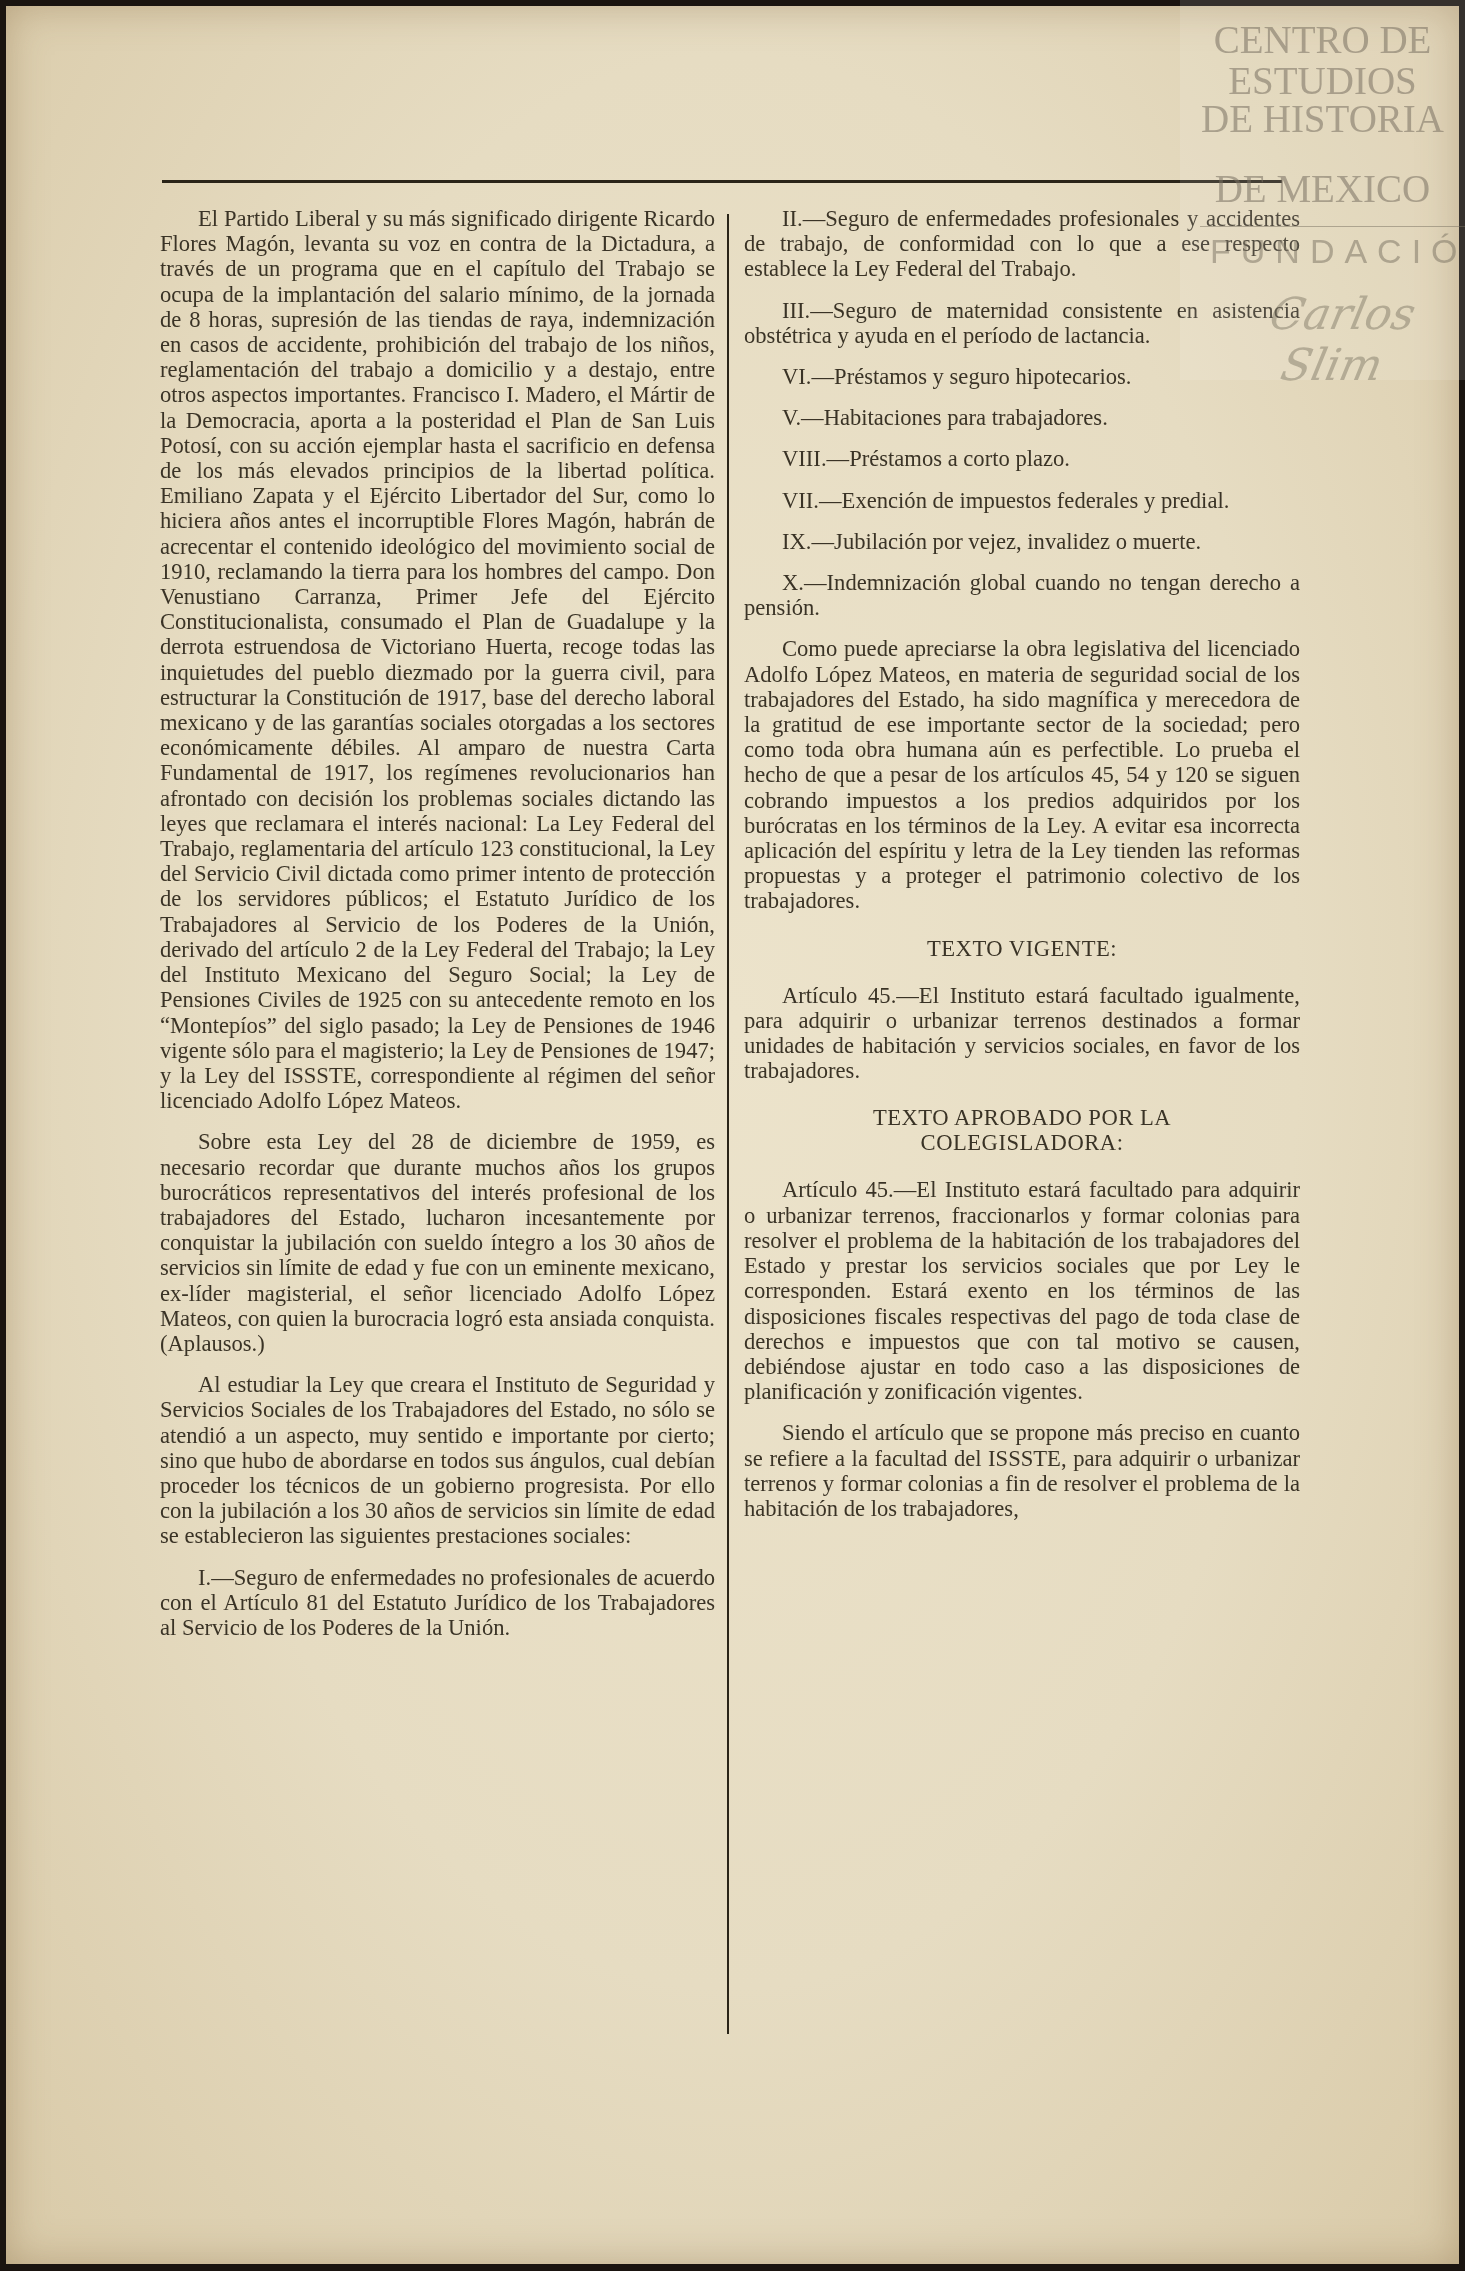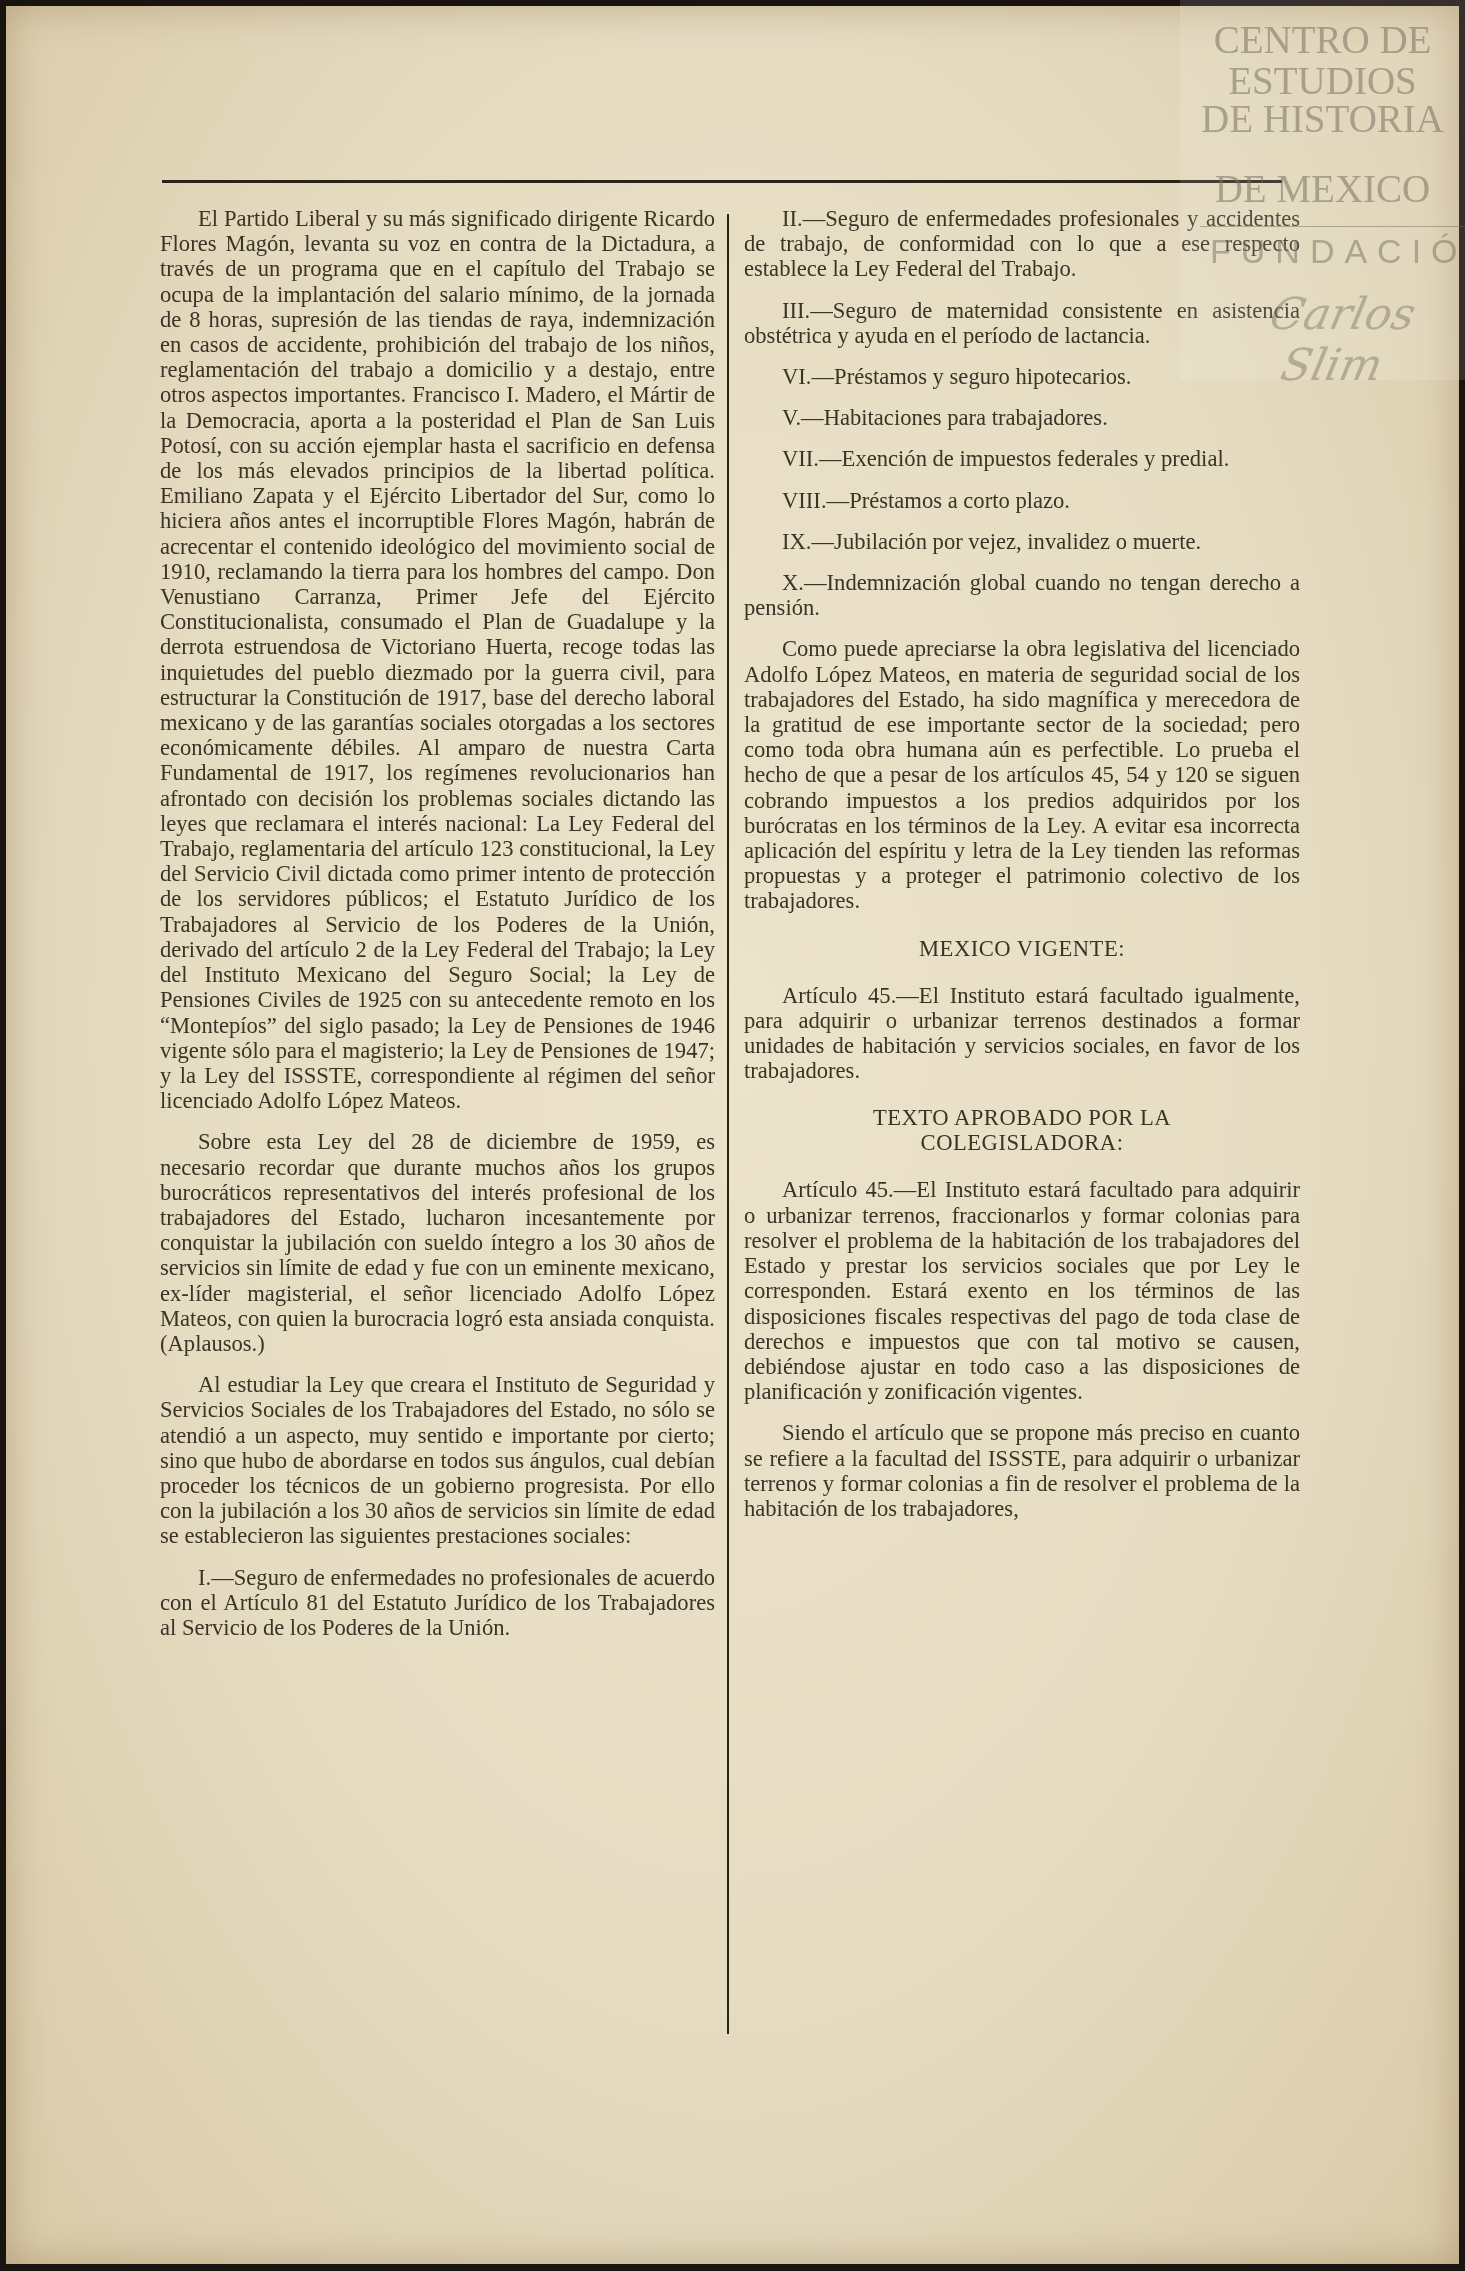--- a/index.html
+++ b/index.html
@@ -82,26 +82,26 @@
     <p>I.—Seguro de enfermedades no profesionales de acuerdo con el Artículo 81 del Estatuto Jurídico de los Trabajadores al Servicio de los Poderes de la Unión.</p>
   </div>
 
   <div class="col-rule"></div>
 
   <div class="column col-right">
     <p>II.—Seguro de enfermedades profesionales y accidentes de trabajo, de conformidad con lo que a ese respecto establece la Ley Federal del Trabajo.</p>
     <p>III.—Seguro de maternidad consistente en asistencia obstétrica y ayuda en el período de lactancia.</p>
     <p>VI.—Préstamos y seguro hipotecarios.</p>
     <p>V.—Habitaciones para trabajadores.</p>
+    <p>VIII.—Préstamos a corto plazo.</p>
     <p>VII.—Exención de impuestos federales y predial.</p>
-    <p>VIII.—Préstamos a corto plazo.</p>
     <p>IX.—Jubilación por vejez, invalidez o muerte.</p>
     <p>X.—Indemnización global cuando no tengan derecho a pensión.</p>
     <p>Como puede apreciarse la obra legislativa del licenciado Adolfo López Mateos, en materia de seguridad social de los trabajadores del Estado, ha sido magnífica y merecedora de la gratitud de ese importante sector de la sociedad; pero como toda obra humana aún es perfectible. Lo prueba el hecho de que a pesar de los artículos 45, 54 y 120 se siguen cobrando impuestos a los predios adquiridos por los burócratas en los términos de la Ley. A evitar esa incorrecta aplicación del espíritu y letra de la Ley tienden las reformas propuestas y a proteger el patrimonio colectivo de los trabajadores.</p>
-    <h3>MEXICO VIGENTE:</h3>
+    <h3>TEXTO VIGENTE:</h3>
     <p>Artículo 45.—El Instituto estará facultado igualmente, para adquirir o urbanizar terrenos destinados a formar unidades de habitación y servicios sociales, en favor de los trabajadores.</p>
     <h3 style="padding: 0 90px;">TEXTO APROBADO POR LA COLEGISLADORA:</h3>
     <p>Artículo 45.—El Instituto estará facultado para adquirir o urbanizar terrenos, fraccionarlos y formar colonias para resolver el problema de la habitación de los trabajadores del Estado y prestar los servicios sociales que por Ley le corresponden. Estará exento en los términos de las disposiciones fiscales respectivas del pago de toda clase de derechos e impuestos que con tal motivo se causen, debiéndose ajustar en todo caso a las disposiciones de planificación y zonificación vigentes.</p>
     <p>Siendo el artículo que se propone más preciso en cuanto se refiere a la facultad del ISSSTE, para adquirir o urbanizar terrenos y formar colonias a fin de resolver el problema de la habitación de los trabajadores,</p>
   </div>
 
 </div>
 
 <div class="watermark">
   <div class="wm-line wm-1">CENTRO DE</div>

